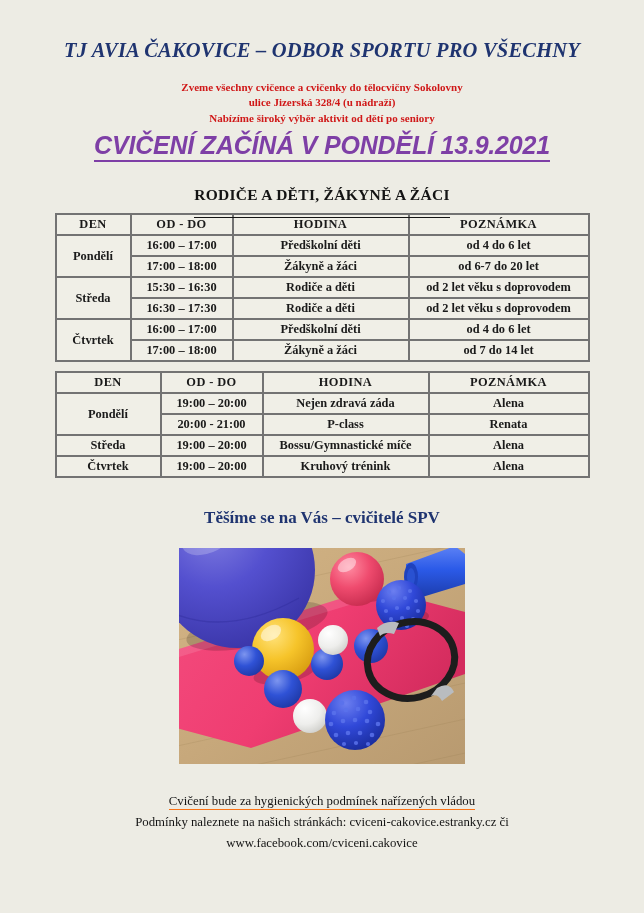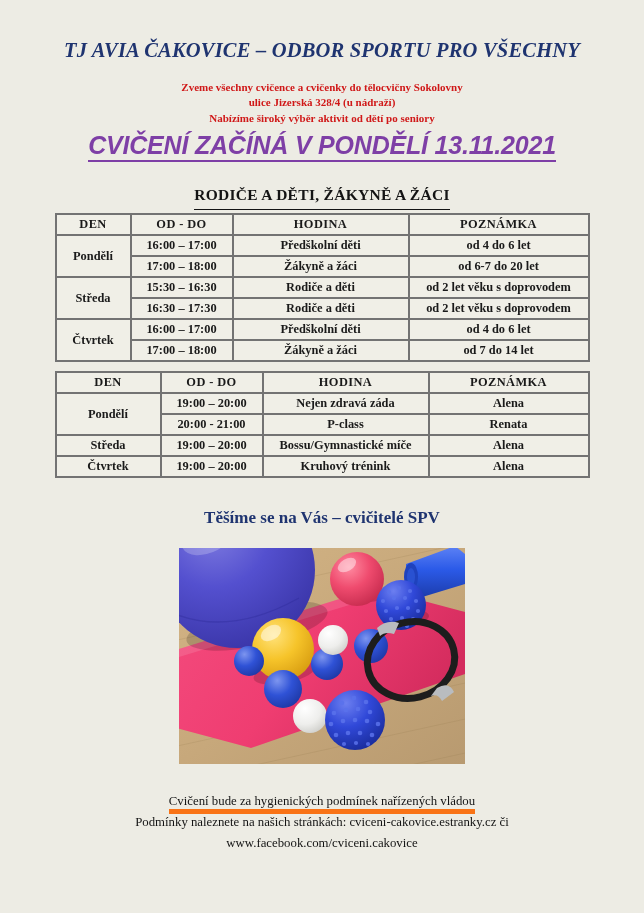--- a/index.html
+++ b/index.html
@@ -64,21 +64,21 @@
 
   .section-title {
     text-align: center;
     font-size: 15.5px;
     font-weight: bold;
     color: #141414;
     letter-spacing: 0.3px;
   }
   .section-title span {
     border-bottom: 1.6px solid #141414;
-    padding-bottom: 6px;
+    padding-bottom: 14px;
   }
   #section-title-kids { margin-top: 26px; }
   #section-title-women { margin-top: 26px; }
 
   
   table.schedule {
     border-collapse: collapse;
     margin: 0 auto;
     background: #f0efe7;
     table-layout: fixed;
@@ -137,39 +137,39 @@
   
   .footer {
     text-align: center;
     margin-top: 27px;
     font-size: 12.8px;
     color: #141414;
     line-height: 1.62;
   }
   .footer div { white-space: nowrap; }
   .footer .underlined span {
-    border-bottom: 5px solid #f97316;
+    border-bottom: 1px solid #f97316;
     padding-bottom: 0.5px;
   }
 </style>
 </head>
 <body>
 
 <div class="poster">
 
   <h1 class="main-title">TJ AVIA ČAKOVICE – ODBOR SPORTU PRO VŠECHNY</h1>
 
   <div class="invite-block">
     <div>Zveme všechny cvičence a cvičenky do tělocvičny Sokolovny</div>
     <div>ulice Jizerská 328/4 (u nádraží)</div>
     <div>Nabízíme široký výběr aktivit od dětí po seniory</div>
   </div>
 
   <div class="start-line">
-    <span>CVIČENÍ ZAČÍNÁ V PONDĚLÍ 13.11.2021</span>
+    <span>CVIČENÍ ZAČÍNÁ V PONDĚLÍ 13.9.2021</span>
   </div>
 
   <div class="section-title" id="section-title-kids">
     <span>RODIČE A DĚTI, ŽÁKYNĚ A ŽÁCI</span>
   </div>
 
   <table class="schedule" id="table-kids">
     <colgroup>
       <col class="c-den">
         <col class="c-oddo">

